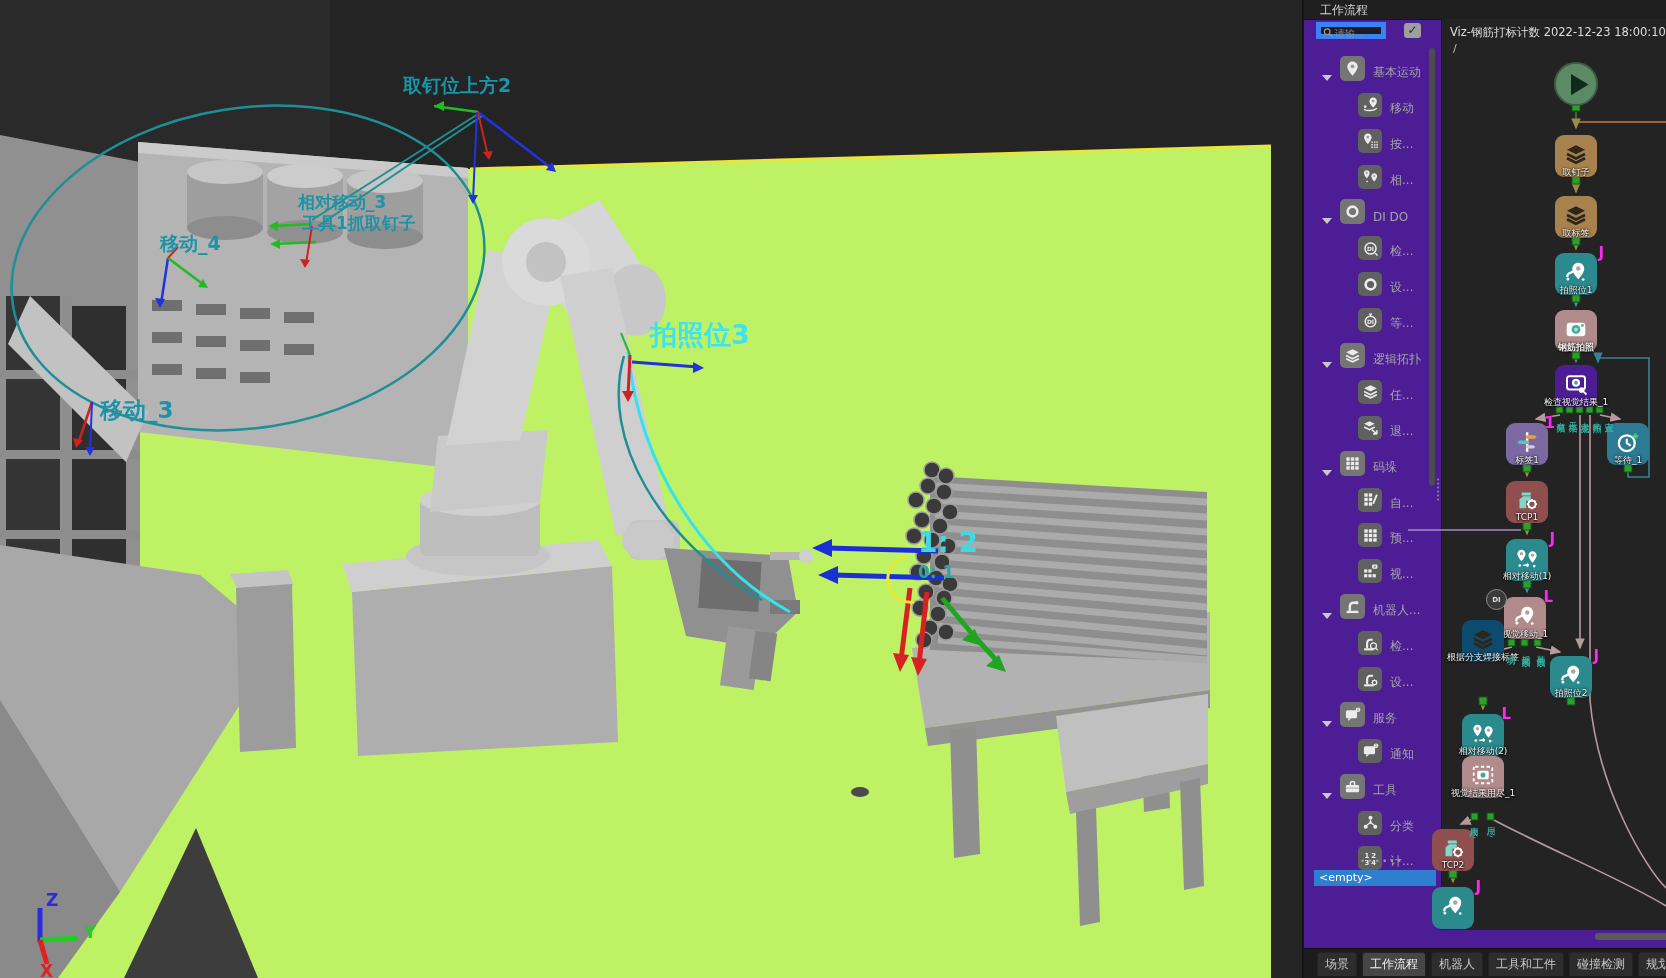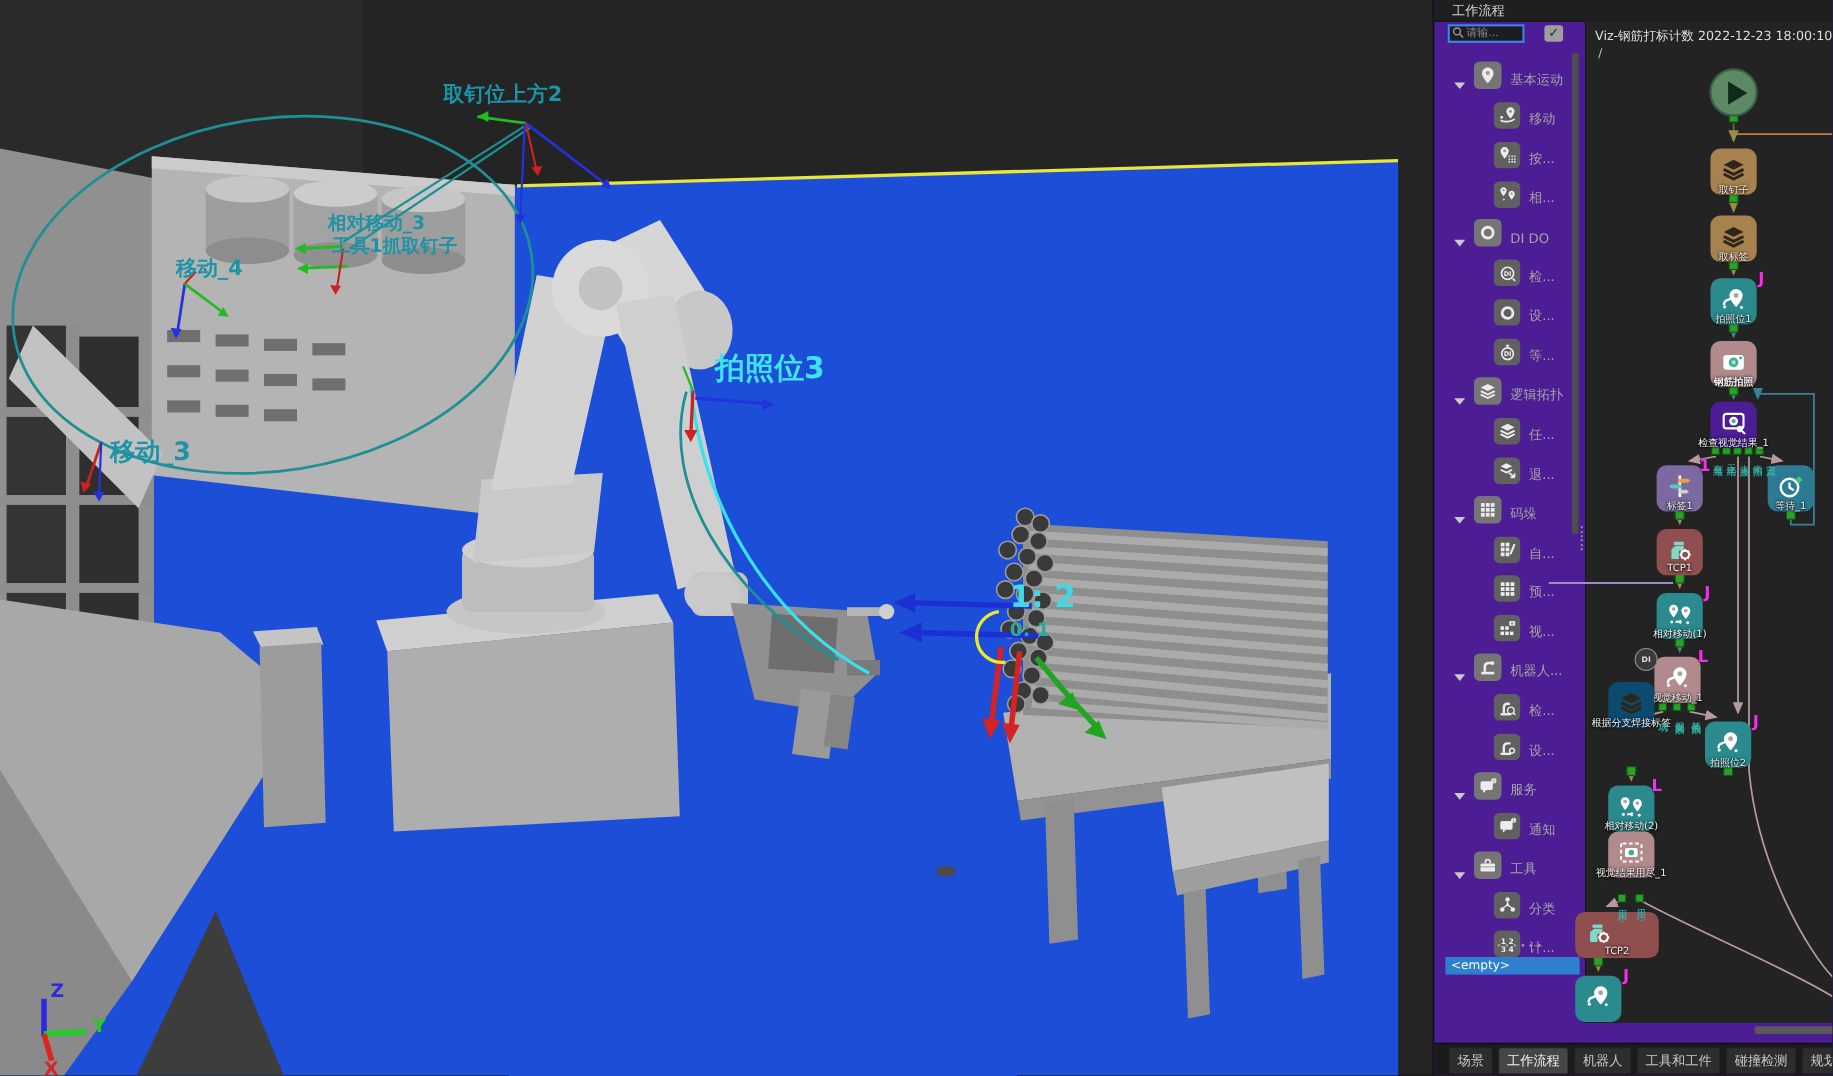--- a/index.html
+++ b/index.html
@@ -1,23 +1,23 @@
 <!DOCTYPE html>
 <html><head>
 <meta charset="utf-8">
 <style>
   html,body{margin:0;padding:0;background:#0d0d0d;font-family:"DejaVu Sans","Liberation Sans",sans-serif;}
   #app{position:relative;width:1666px;height:978px;overflow:hidden;background:#242424;}
-  #viewport{position:absolute;left:0;top:0;width:1271px;height:978px;background:#1d4ed8;}
+  #viewport{position:absolute;left:0;top:0;width:1271px;height:978px;background:#bef264;}
   #side{position:absolute;left:1302px;top:0;width:395px;height:978px;background:#4c1d95;border-left:2px solid #141414;box-sizing:border-box;}
   #panel-header{position:absolute;left:0;top:0;width:100%;height:19px;background:#1f1f1f;border-bottom:1px solid #171717;}
   #panel-title{position:absolute;left:16px;top:2px;font-size:12px;color:#d2d2d2;}
   
   #search-row{position:absolute;left:10px;top:22px;width:125px;height:18px;}
-  #search-box{position:absolute;left:2px;top:0;width:70px;height:17px;border:2px solid #3b82f6;background:#1d1d1d;display:flex;align-items:flex-start;box-sizing:border-box;}
+  #search-box{position:absolute;left:2px;top:0;width:70px;height:17px;border:5px solid #3b82f6;background:#1d1d1d;display:flex;align-items:flex-start;box-sizing:border-box;}
   #search-box svg{margin-left:2px;}
   #search-input{width:44px;border:0;background:transparent;color:#bbb;font-size:10px;outline:none;font-family:inherit;}
   #search-input::placeholder{color:#8a8a8a;}
   #search-check{position:absolute;left:90px;top:1px;width:17px;height:15px;background:#9e9e9e;border-radius:3px;color:#2b2b2b;font-size:12px;font-weight:bold;text-align:center;line-height:15px;cursor:pointer;}
   #tree{position:absolute;left:10px;top:45px;width:114px;height:826px;overflow:hidden;}
   .trow{display:flex;align-items:flex-end;height:35.9px;cursor:pointer;}
   .tri{width:0;height:0;border-left:5px solid transparent;border-right:5px solid transparent;border-top:6px solid #c9c9c9;margin-left:8px;flex:none;}
   .ticon{flex:none;border-radius:5px;display:flex;align-items:center;justify-content:center;}
   .trow.sec .ticon{width:25px;height:25px;background:#757575;margin-left:8px;}
   .trow.child .ticon{width:24px;height:24px;background:#606060;margin-left:44px;}
@@ -808,21 +808,21 @@
           <span class="nlabel">相对移动(2)</span>
         </div>
         <div class="node" style="left: 1462px; top: 756px; background: rgb(177, 139, 139);">
           <svg width="24" height="24" viewBox="0 0 16 16">
             <rect x="1.8" y="2.5" width="12.4" height="11" rx="1" fill="none" stroke="#fff" stroke-width="1.2" stroke-dasharray="2.2 1.6"></rect>
             <rect x="4.2" y="5.2" width="7.6" height="5.6" rx="1" fill="#fff"></rect>
             <circle cx="8" cy="8" r="1.7" fill="#3fae93"></circle>
           </svg>
           <span class="nlabel">视觉结果用尽_1</span>
         </div>
-        <div class="node" style="left: 1432px; top: 829px; background: rgb(143, 79, 79); padding-left: 34px;">
+        <div class="node" style="left: 1432px; top: 829px; background: rgb(143, 79, 79);">
           <svg width="24" height="24" viewBox="0 0 16 16">
             <path d="M3 13.5V7.5L5.5 5.5H10.5V8.5H7.5V13.5Z" fill="#7fd8c8"></path>
             <rect x="4.5" y="3" width="6" height="2" fill="#7fd8c8"></rect>
             <g stroke="#fff" stroke-width="1.2" fill="none">
               <circle cx="11.3" cy="10.8" r="2.4"></circle>
               <path d="M11.3 7.4V8.8M11.3 12.8V14.2M7.9 10.8H9.3M13.3 10.8H14.7M9 8.5 10 9.5M12.6 12.1 13.6 13.1M13.6 8.5 12.6 9.5M10 12.1 9 13.1"></path>
             </g>
           </svg>
           <span class="nlabel">TCP2</span>
         </div>

